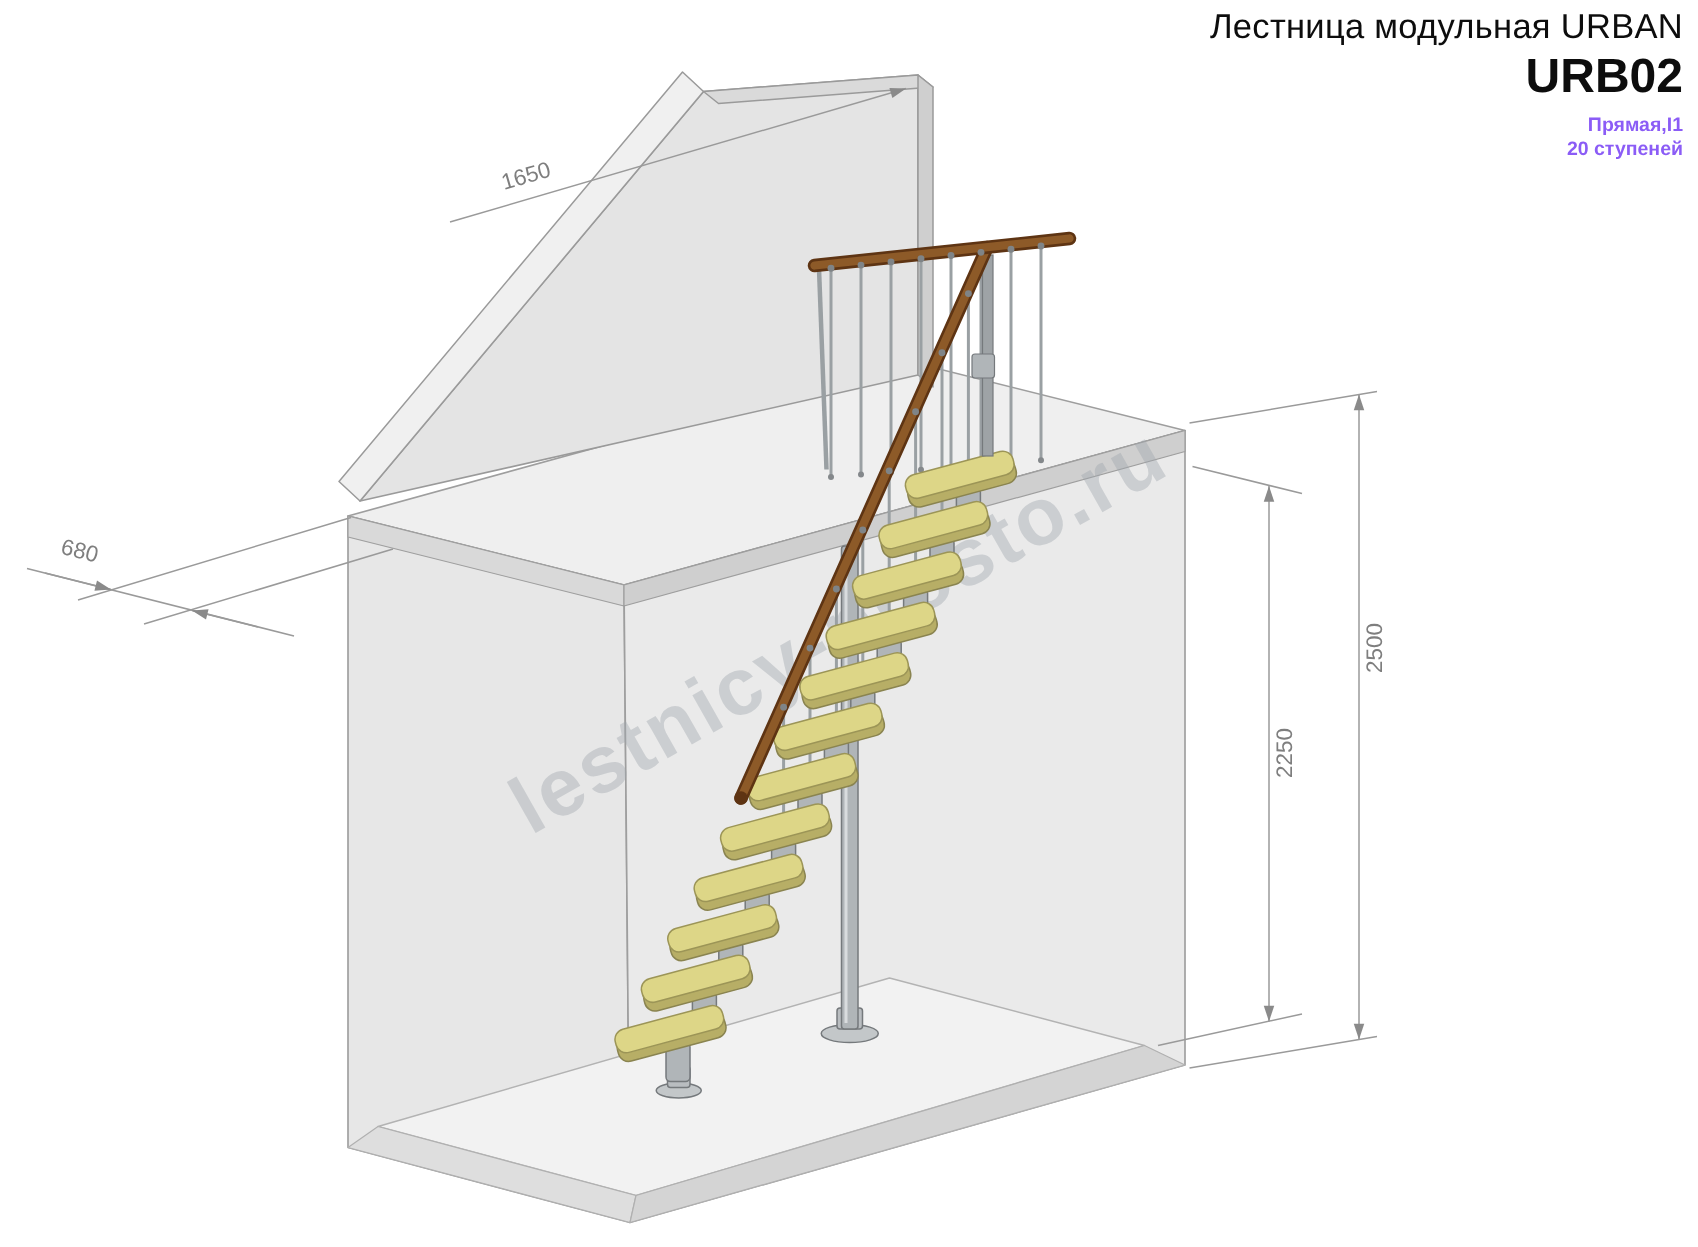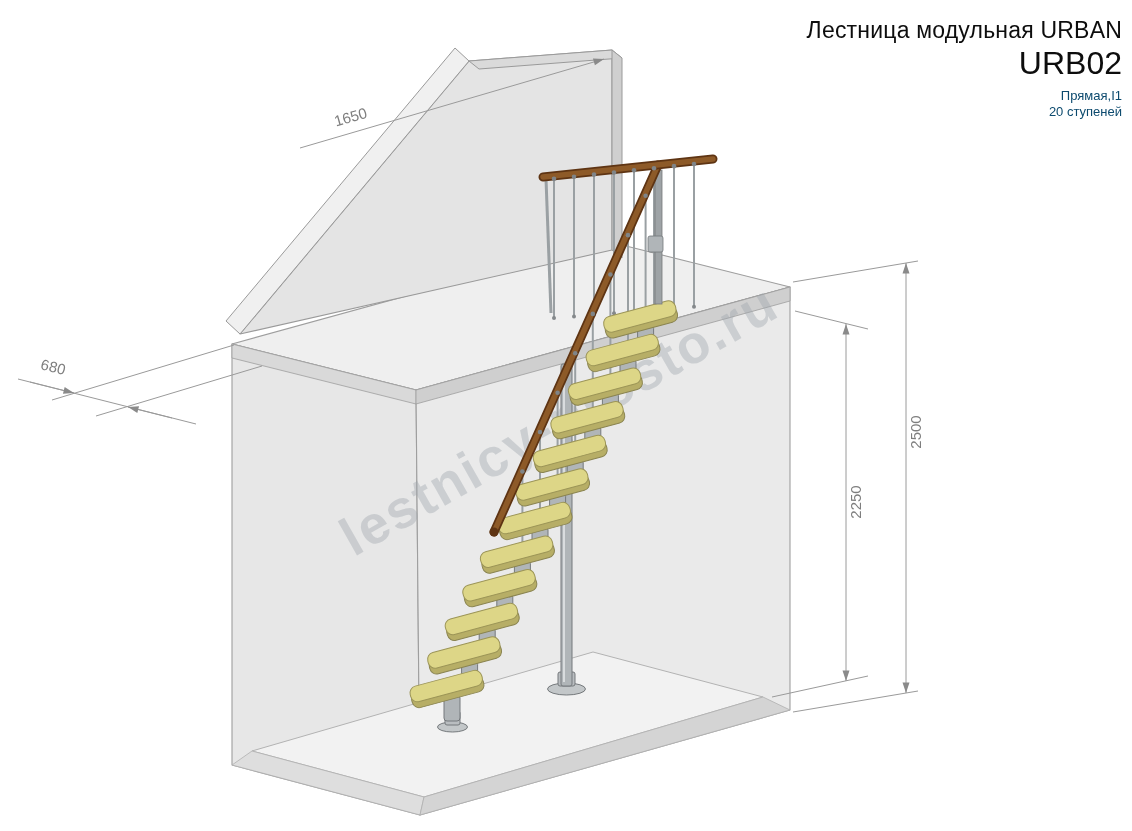--- a/index.html
+++ b/index.html
@@ -1,25 +1,25 @@
 <!DOCTYPE html>
 <html><head>
 <meta charset="utf-8">
 <style>
   html,body{margin:0;padding:0;background:#ffffff;}
   #stage{
     position:relative;width:1132px;height:831px;background:#ffffff;overflow:hidden;
     font-family:"Liberation Sans",sans-serif;
   }
   #stage > svg{position:absolute;left:0;top:0;}
-  .header{position:absolute;top:17px;right:10px;text-align:right;color:#0d0d0d;}
+  .header{position:absolute;top:4px;right:10px;text-align:right;color:#0d0d0d;}
   .hdr-line1{font-size:23px;letter-spacing:.2px;}
-  .hdr-model{font-size:32px;font-weight:400;margin-top:3px;line-height:1.05;}
+  .hdr-model{font-size:32px;font-weight:700;margin-top:3px;line-height:1.05;}
   .hdr-subwrap{margin-top:7px;line-height:1.3;}
-  .hdr-sub{font-size:13px;color:#0c4a6e;}
+  .hdr-sub{font-size:13px;color:#8b5cf6;font-weight:bold;}
   .dim-label{fill:#7e7e7e;font-size:15px;}
   .dim-line{stroke:#9a9a9a;stroke-width:1;fill:none;}
   .wm{font-size:54px;font-weight:700;letter-spacing:2px;}
   svg text{font-family:"Liberation Sans",sans-serif;}
 </style>
 </head>
 <body>
 
 <div id="stage">
 

